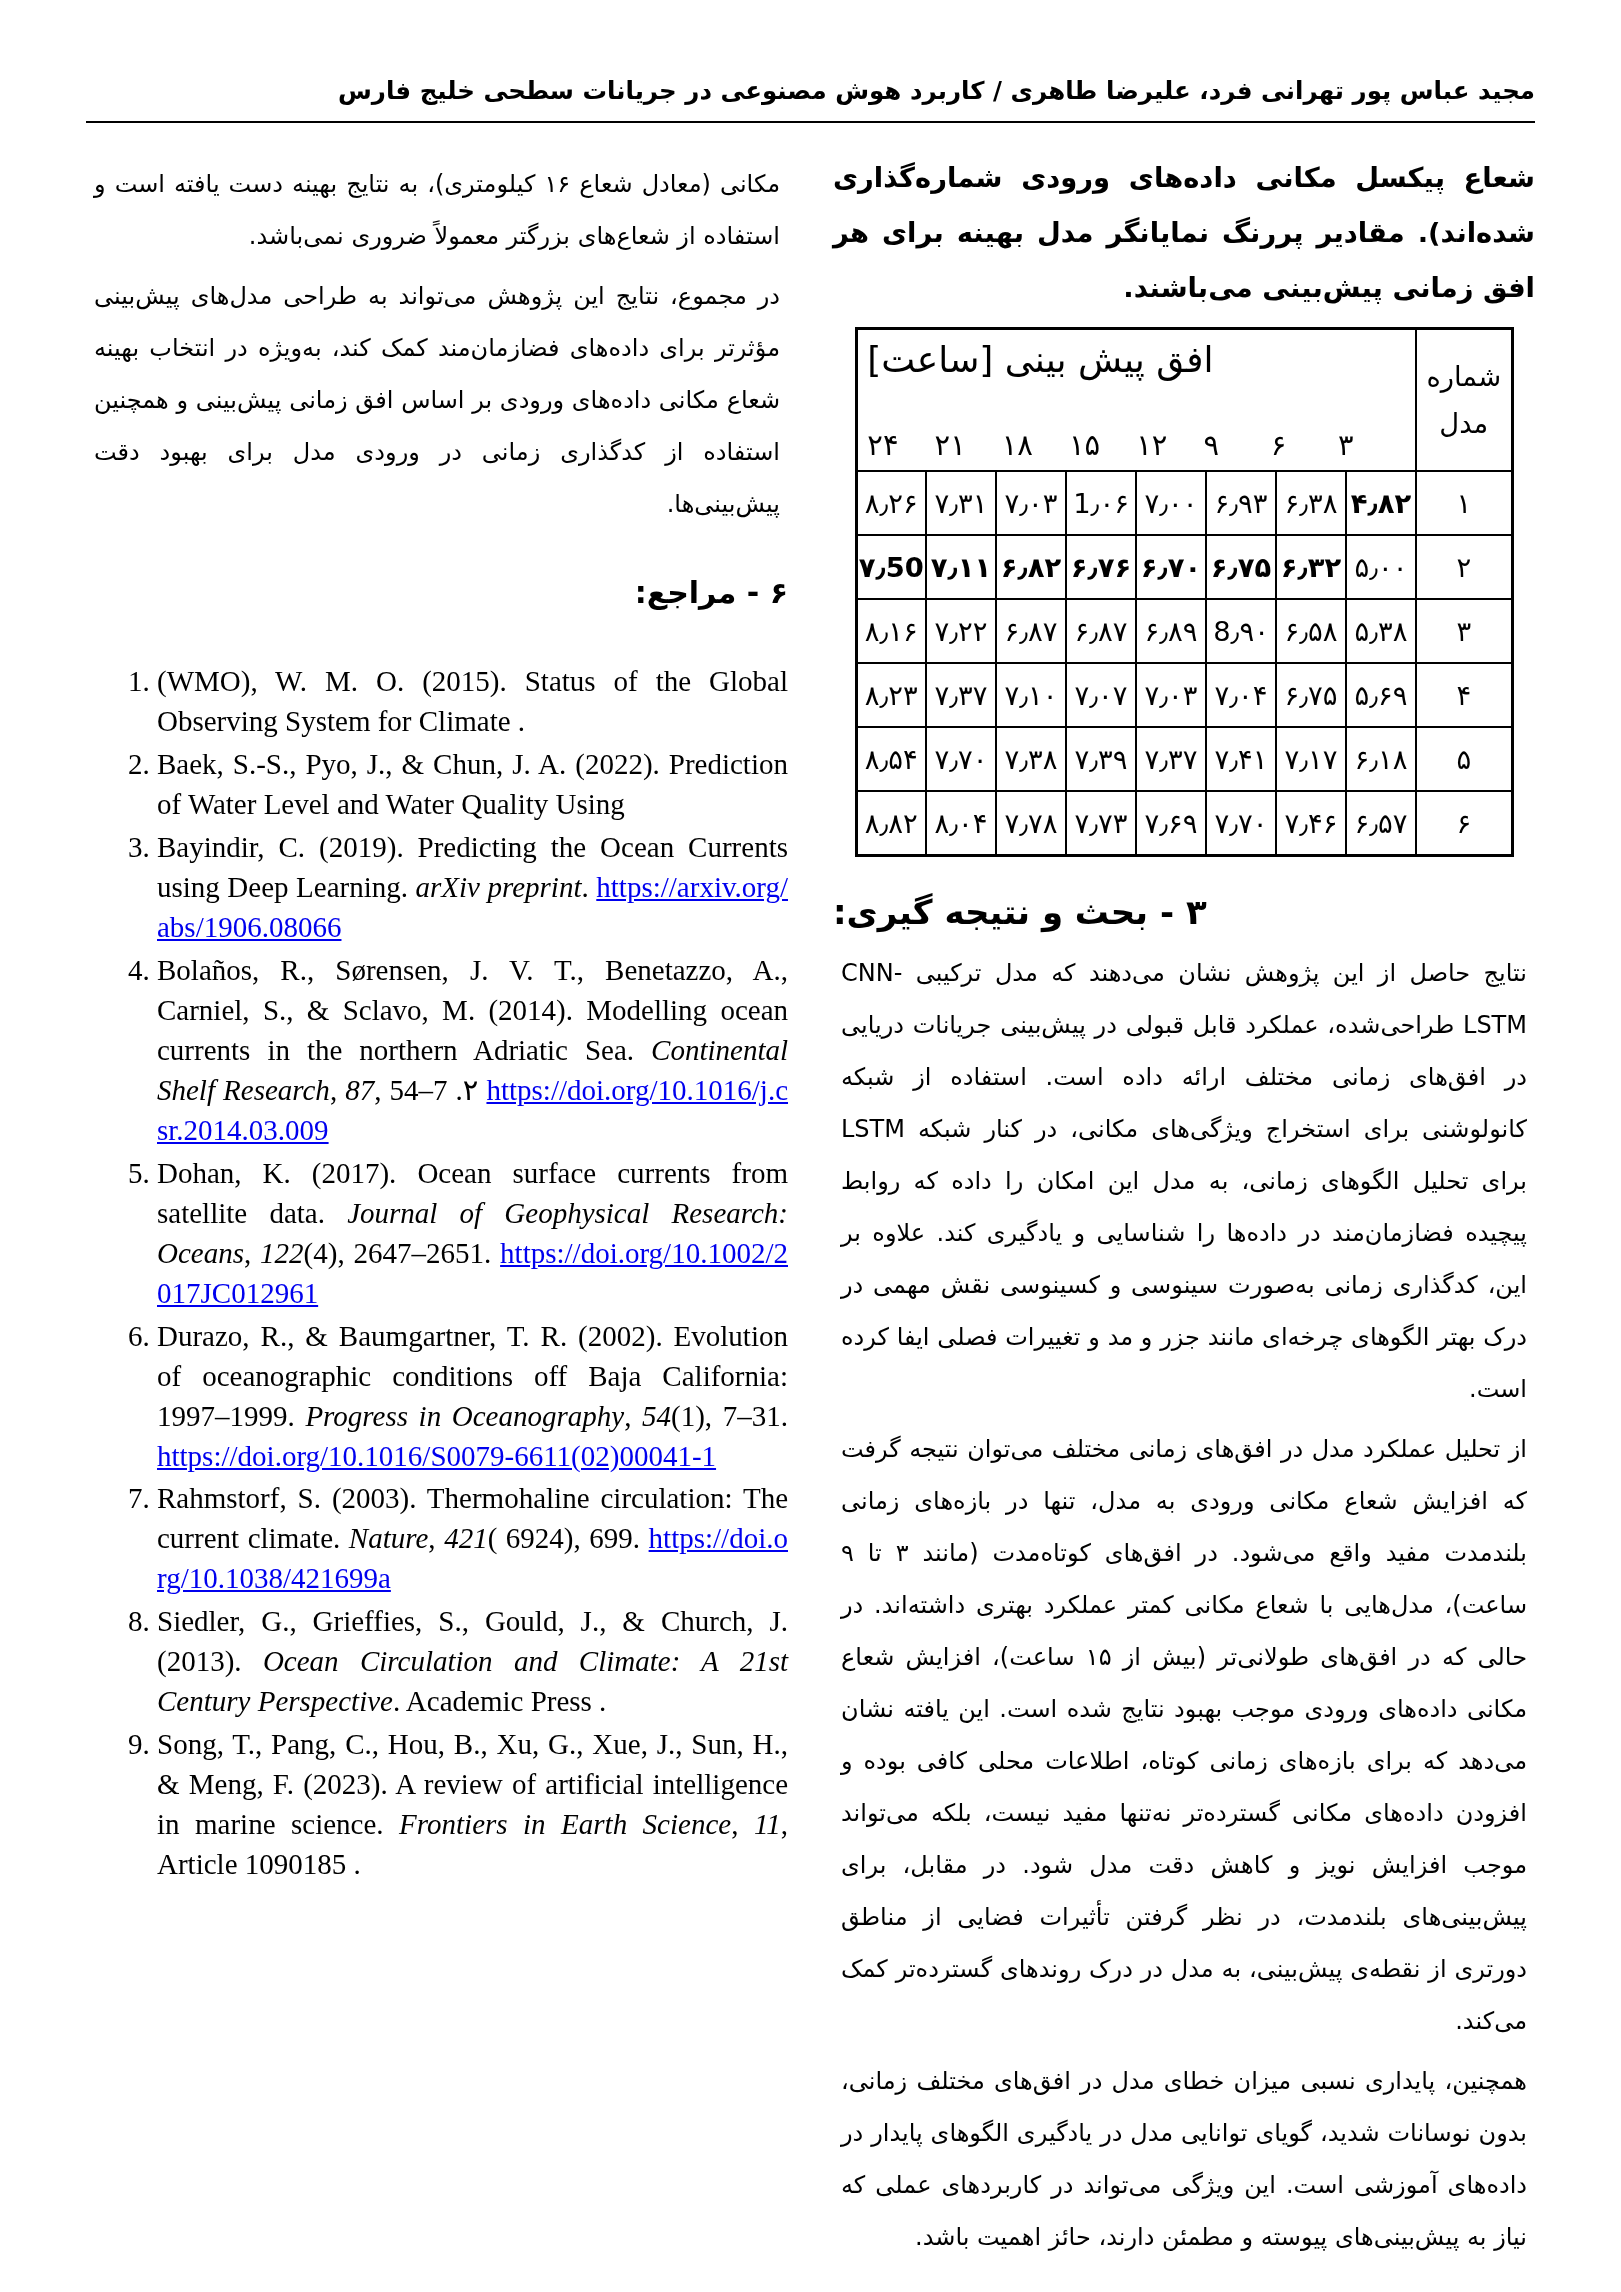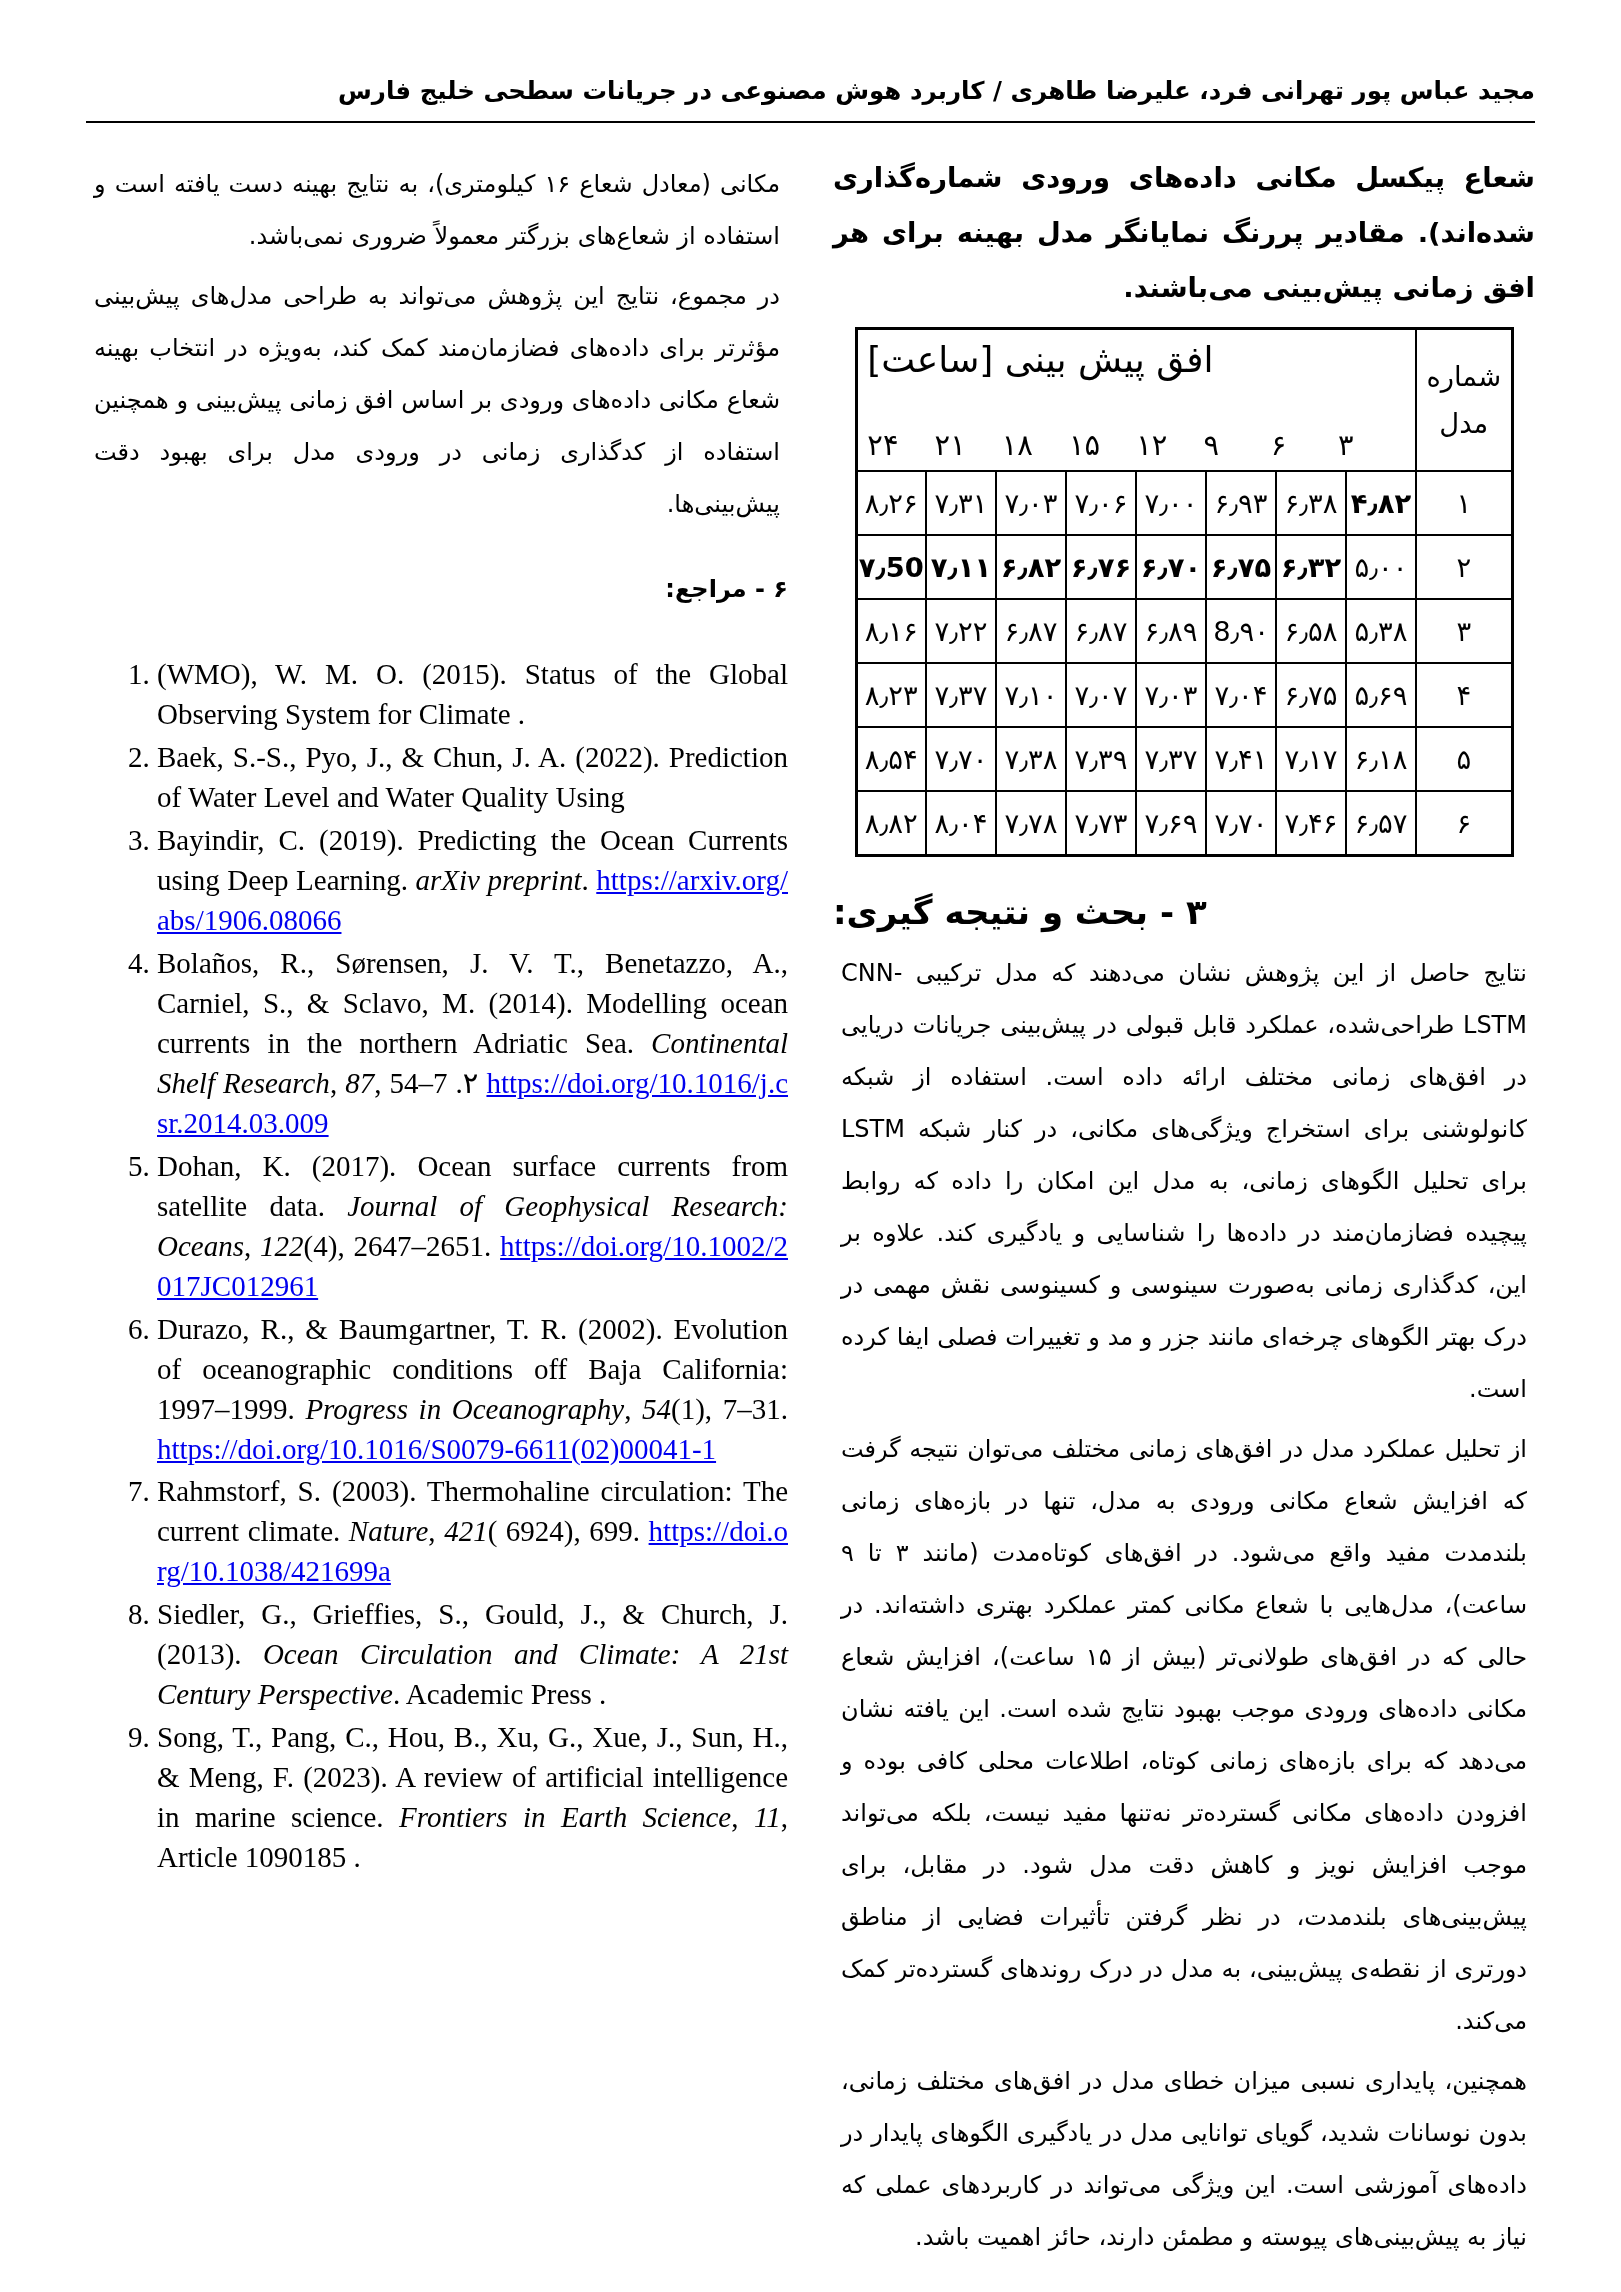--- a/index.html
+++ b/index.html
@@ -23,21 +23,21 @@
   th.span { font-weight:400; padding:7.8px 9.8px 0; }
   .span-title { direction:rtl; text-align:left; font-size:36px; padding-right:15.7px; line-height:43px; }
   .horizons { display:flex; direction:rtl; margin-top:7.8px; }
   .horizons .hz { flex:1; text-align:left; font-size:29px; padding-bottom:7.8px;margin-top:40px; }
   .data-table tbody td { height:64px; text-align:center; font-size:27.4px; vertical-align:middle; }
   .data-table tbody td.best { font-weight:700; }
   .section-heading { direction:rtl; text-align:left; font-size:34px; font-weight:700; margin:35px 0 15.7px; }
   .body-par { direction:rtl; text-align:justify; font-size:24px; line-height:52px; margin:8px; }
 
   
-  .refs-heading { direction:rtl; text-align:right; font-size:24px; font-weight:700; margin:45px 0 51px; }
+  .refs-heading { direction:rtl; text-align:right; font-size:30px; font-weight:700; margin:45px 0 51px; }
   .refs { direction:ltr; font-family:"Liberation Serif","DejaVu Sans",serif; font-size:29px; line-height:40px;
           margin:0; padding-left:71px; text-align:justify; }
   .refs li { margin:0 0 2.9px; }
   .refs em { font-style:italic; }
   .ref-link { color:#0000ee; text-decoration:underline; word-break:break-all; }
 </style>
 </head>
 <body>
 
 <div class="page">
@@ -72,21 +72,21 @@
             </th>
           </tr>
         </thead>
         <tbody>
             <tr>
               <td>۱</td>
               <td class="best">۴٫۸۲</td>
               <td>۶٫۳۸</td>
               <td>۶٫۹۳</td>
               <td>۷٫۰۰</td>
-              <td>۷٫۰۶</td>
+              <td>1٫۰۶</td>
               <td>۷٫۰۳</td>
               <td>۷٫۳۱</td>
               <td>۸٫۲۶</td>
             </tr>
             <tr>
               <td>۲</td>
               <td>۵٫۰۰</td>
               <td class="best">۶٫۳۲</td>
               <td class="best">۶٫۷۵</td>
               <td class="best">۶٫۷۰</td>

